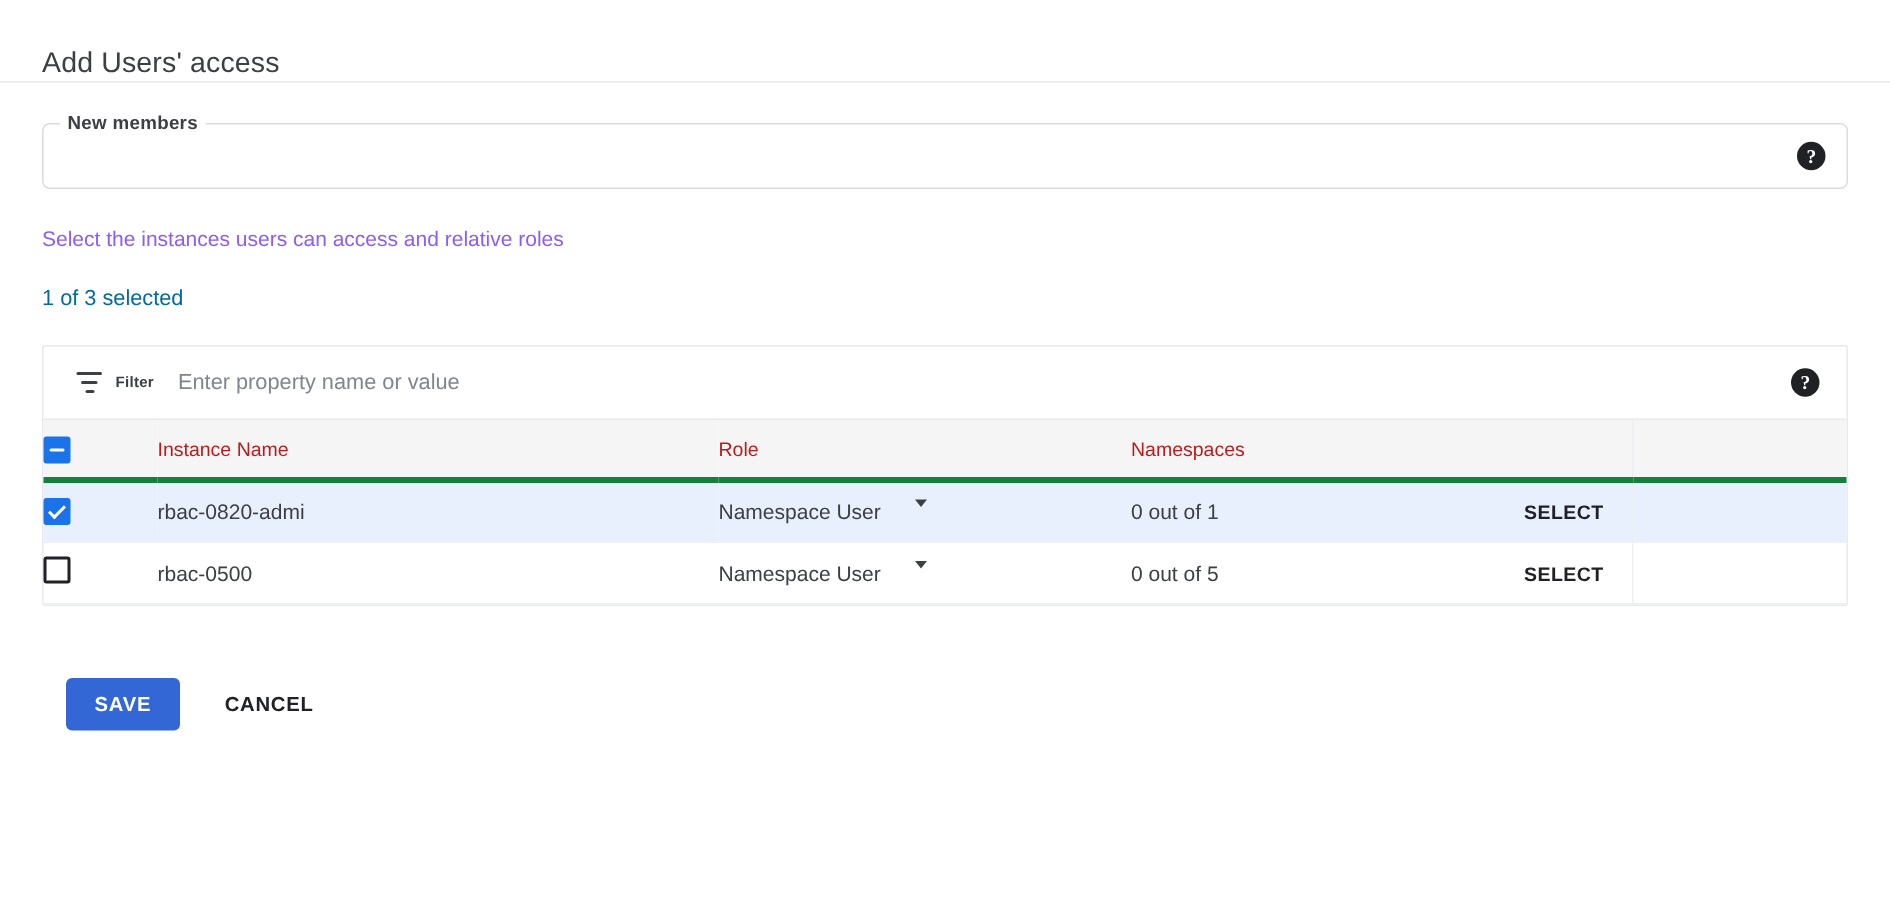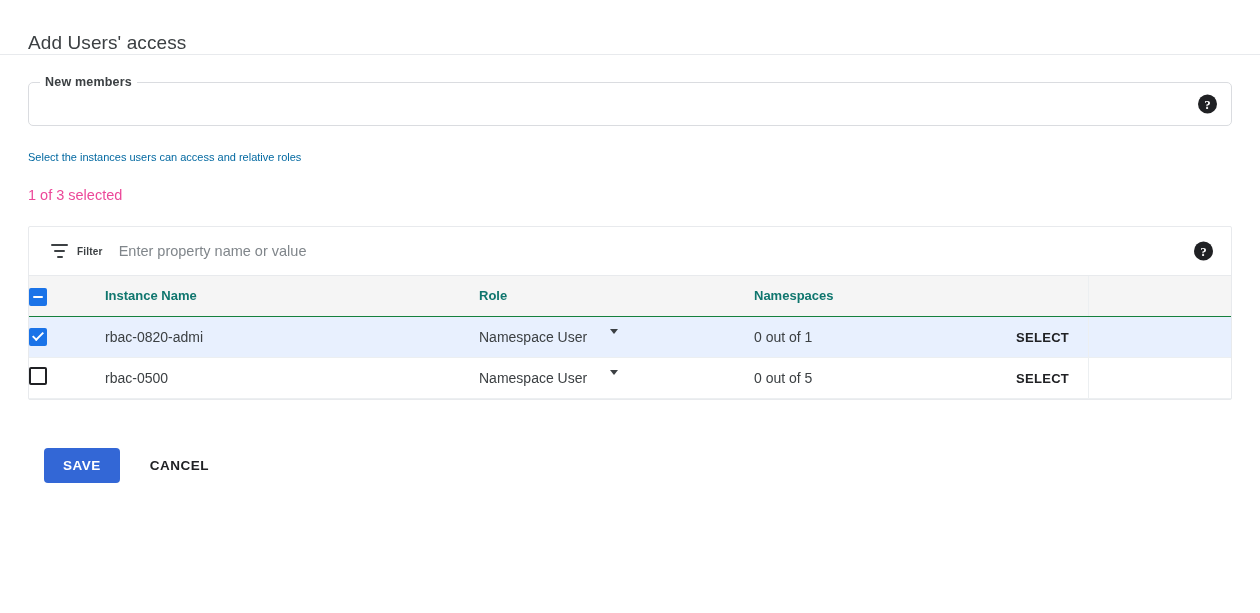--- a/index.html
+++ b/index.html
@@ -105,27 +105,27 @@
   .members-help {
     position: absolute;
     right: 14px;
     top: 50%;
     transform: translateY(-50%);
   }
 
   
   .instruction {
     margin: 25px 28px 0 28px;
-    font-size: 11px;
-    color: #0369a1;
+    font-size: 14px;
+    color: #8b5cf6;
   }
   .selected-count {
     margin: 24px 28px 0 28px;
     font-size: 14.5px;
-    color: #ec4899;
+    color: #0369a1;
   }
 
   
   .table-card {
     margin: 23px 28px 0 28px;
     border: 1px solid #e8eaed;
     border-radius: 2px;
     background: #ffffff;
     box-sizing: border-box;
   }
@@ -188,24 +188,24 @@
     border-collapse: collapse;
     table-layout: fixed;
   }
   table.data-table thead tr {
     background: #f5f5f5;
     height: 40px;
   }
   table.data-table th {
     text-align: left;
     font-size: 13px;
-    font-weight: bold;
-    color: #0f766e;
+    font-weight: normal;
+    color: #b91c1c;
     padding: 0;
-    border-bottom: 1px solid #15803d;
+    border-bottom: 4px solid #15803d;
   }
   table.data-table tbody tr {
     height: 41px;
     border-bottom: 1px solid #eceff1;
   }
   table.data-table tbody tr.selected {
     background: #e8f0fe;
   }
   table.data-table td {
     padding: 0;

